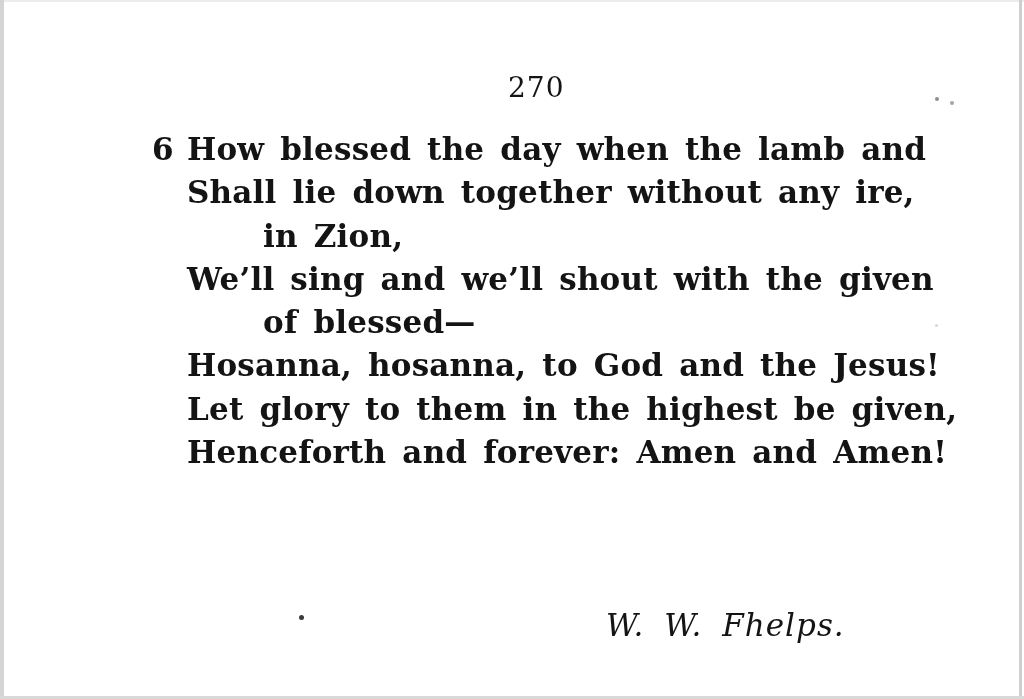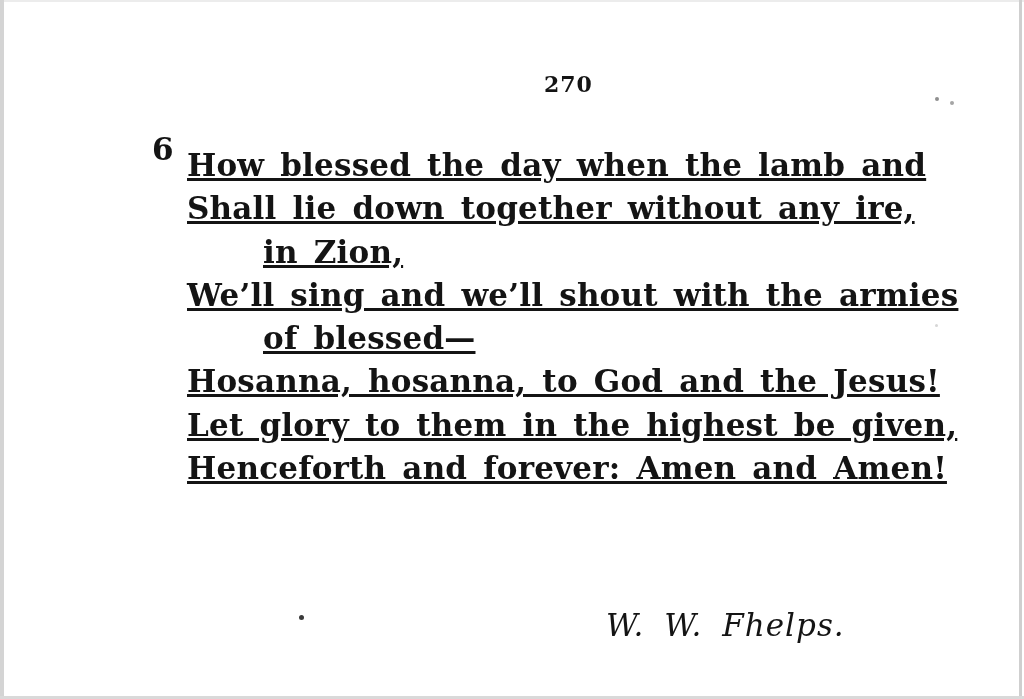--- a/index.html
+++ b/index.html
@@ -30,38 +30,37 @@
     background: #ececec;
   }
   .edge-bottom {
     position: absolute; left: 0; top: 696px;
     width: 1024px; height: 3px;
     background: #d9d9d9;
   }
   
   .page-number {
     position: absolute;
-    left: 544px; top: 71px;
-    font-size: 22px;
-    font-weight: bold;
+    left: 508px; top: 71px;
+    font-size: 28px;
+    font-weight: normal;
     letter-spacing: 1px;
   }
   
   .verse-number {
     position: absolute;
     left: 152px; top: 128px;
     font-size: 31px;
     font-weight: bold;
     line-height: 43.3px;
   }
   .verse-block {
     position: absolute;
-    left: 187px; top: 144px;
+    left: 187px; top: 128px;
     width: 800px;
-    text-decoration: underline;
   }
   .verse-line {
     font-size: 31px;
     font-weight: bold;
     line-height: 43.3px;
     height: 43.3px;
     letter-spacing: 0.2px;
     word-spacing: 5px;
     white-space: nowrap;
   }
@@ -95,21 +94,21 @@
 <div class="edge-bottom"></div>
 
 <div class="page-number">270</div>
 
 <div class="verse-number">6</div>
 
 <div class="verse-block">
   <div class="verse-line">How blessed the day when the lamb and</div>
   <div class="verse-line">Shall lie down together without any ire,</div>
   <div class="verse-line indent">in Zion,</div>
-  <div class="verse-line">We’ll sing and we’ll shout with the armies</div>
+  <div class="verse-line">We’ll sing and we’ll shout with the given</div>
   <div class="verse-line indent">of blessed—</div>
   <div class="verse-line">Hosanna, hosanna, to God and the Jesus!</div>
   <div class="verse-line">Let glory to them in the highest be given,</div>
   <div class="verse-line">Henceforth and forever: Amen and Amen!</div>
 </div>
 
 <div class="attribution">W. W. Fhelps.</div>
 
 <div class="speck speck-1"></div>
 <div class="speck speck-2"></div>

